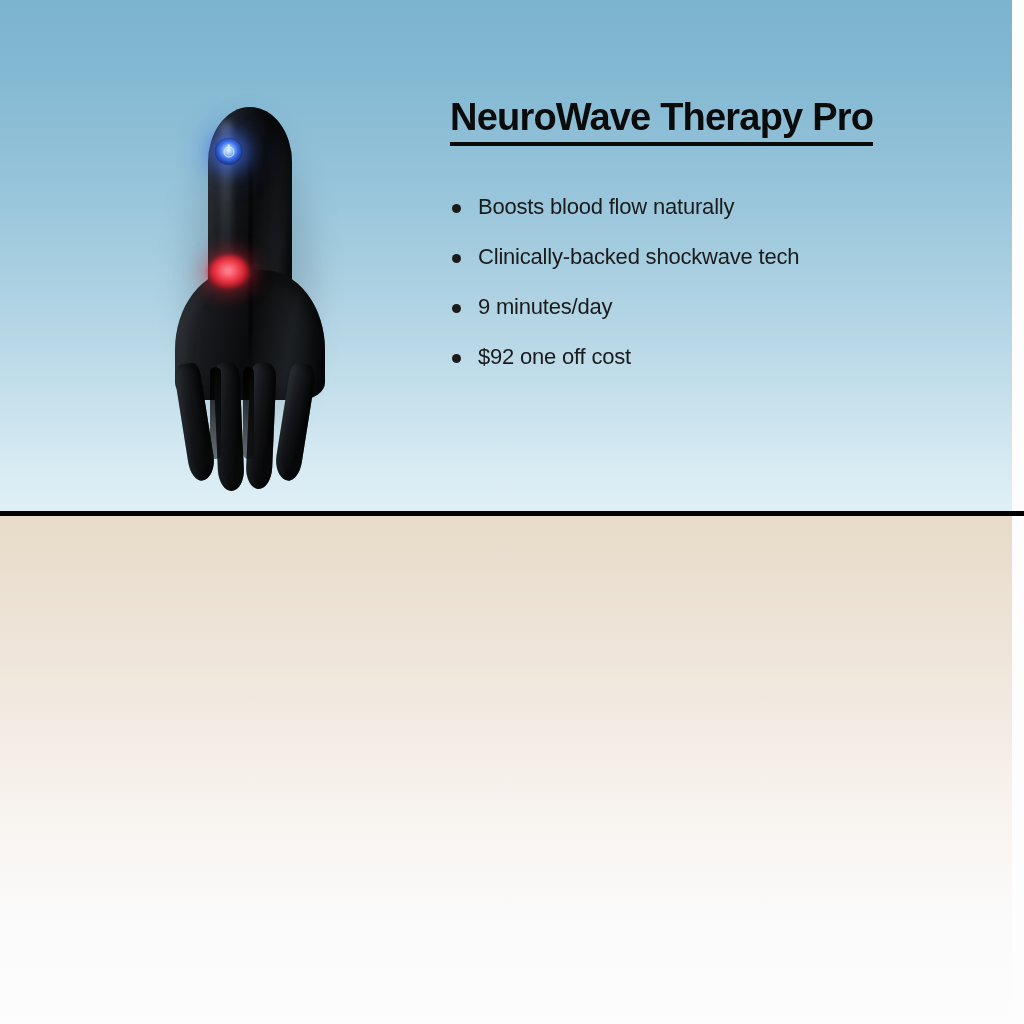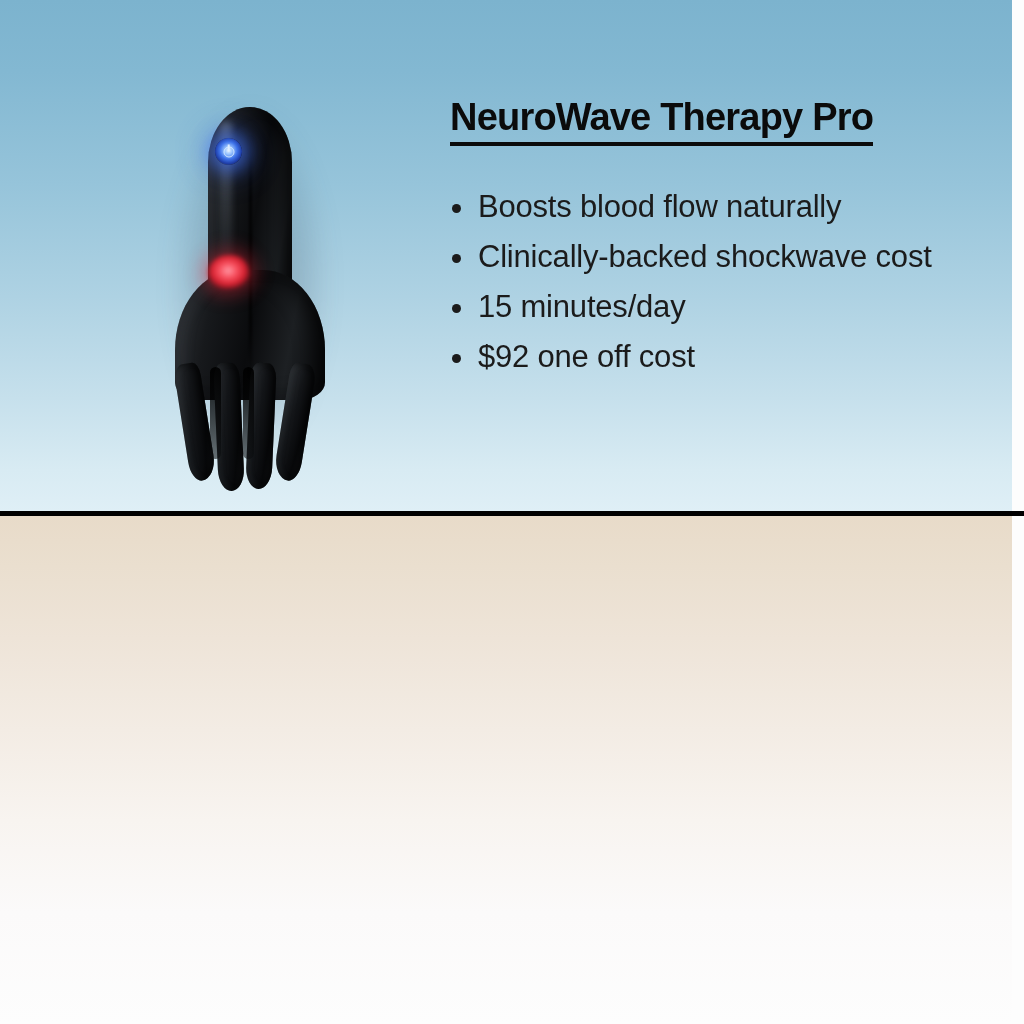--- a/index.html
+++ b/index.html
@@ -44,21 +44,21 @@
     white-space:nowrap;
     border-bottom:4px solid #0b0b0b;
     padding-bottom:3px;
   }
 
   .bullets { list-style:none; margin-top:36px; }
 
   .bullets li {
     position:relative;
     padding-left:28px;
-    font-size:31px;
+    font-size:22px;
     line-height:50px;
     color:#1b1b1b;
     letter-spacing:-0.2px;
     max-width:520px;
   }
   .bullets li::before {
     content:"";
     position:absolute;
     left:2px; top:22px;
     width:9px; height:9px;
@@ -165,22 +165,22 @@
       <div id="red-indicator"></div>
       <div id="power-button">
         <div id="power-glyph"></div>
       </div>
     </div>
 
     <div class="text-col" id="text-top">
       <div class="section-title">NeuroWave Therapy Pro</div>
       <ul class="bullets">
         <li>Boosts blood flow naturally</li>
-        <li>Clinically-backed shockwave cost</li>
-        <li>15 minutes/day</li>
+        <li>Clinically-backed shockwave tech</li>
+        <li>9 minutes/day</li>
         <li>$92 one off cost</li>
       </ul>
     </div>
   </div>
 
   <div id="divider"></div>
 
   <div class="panel" id="panel-bottom">
 
     

